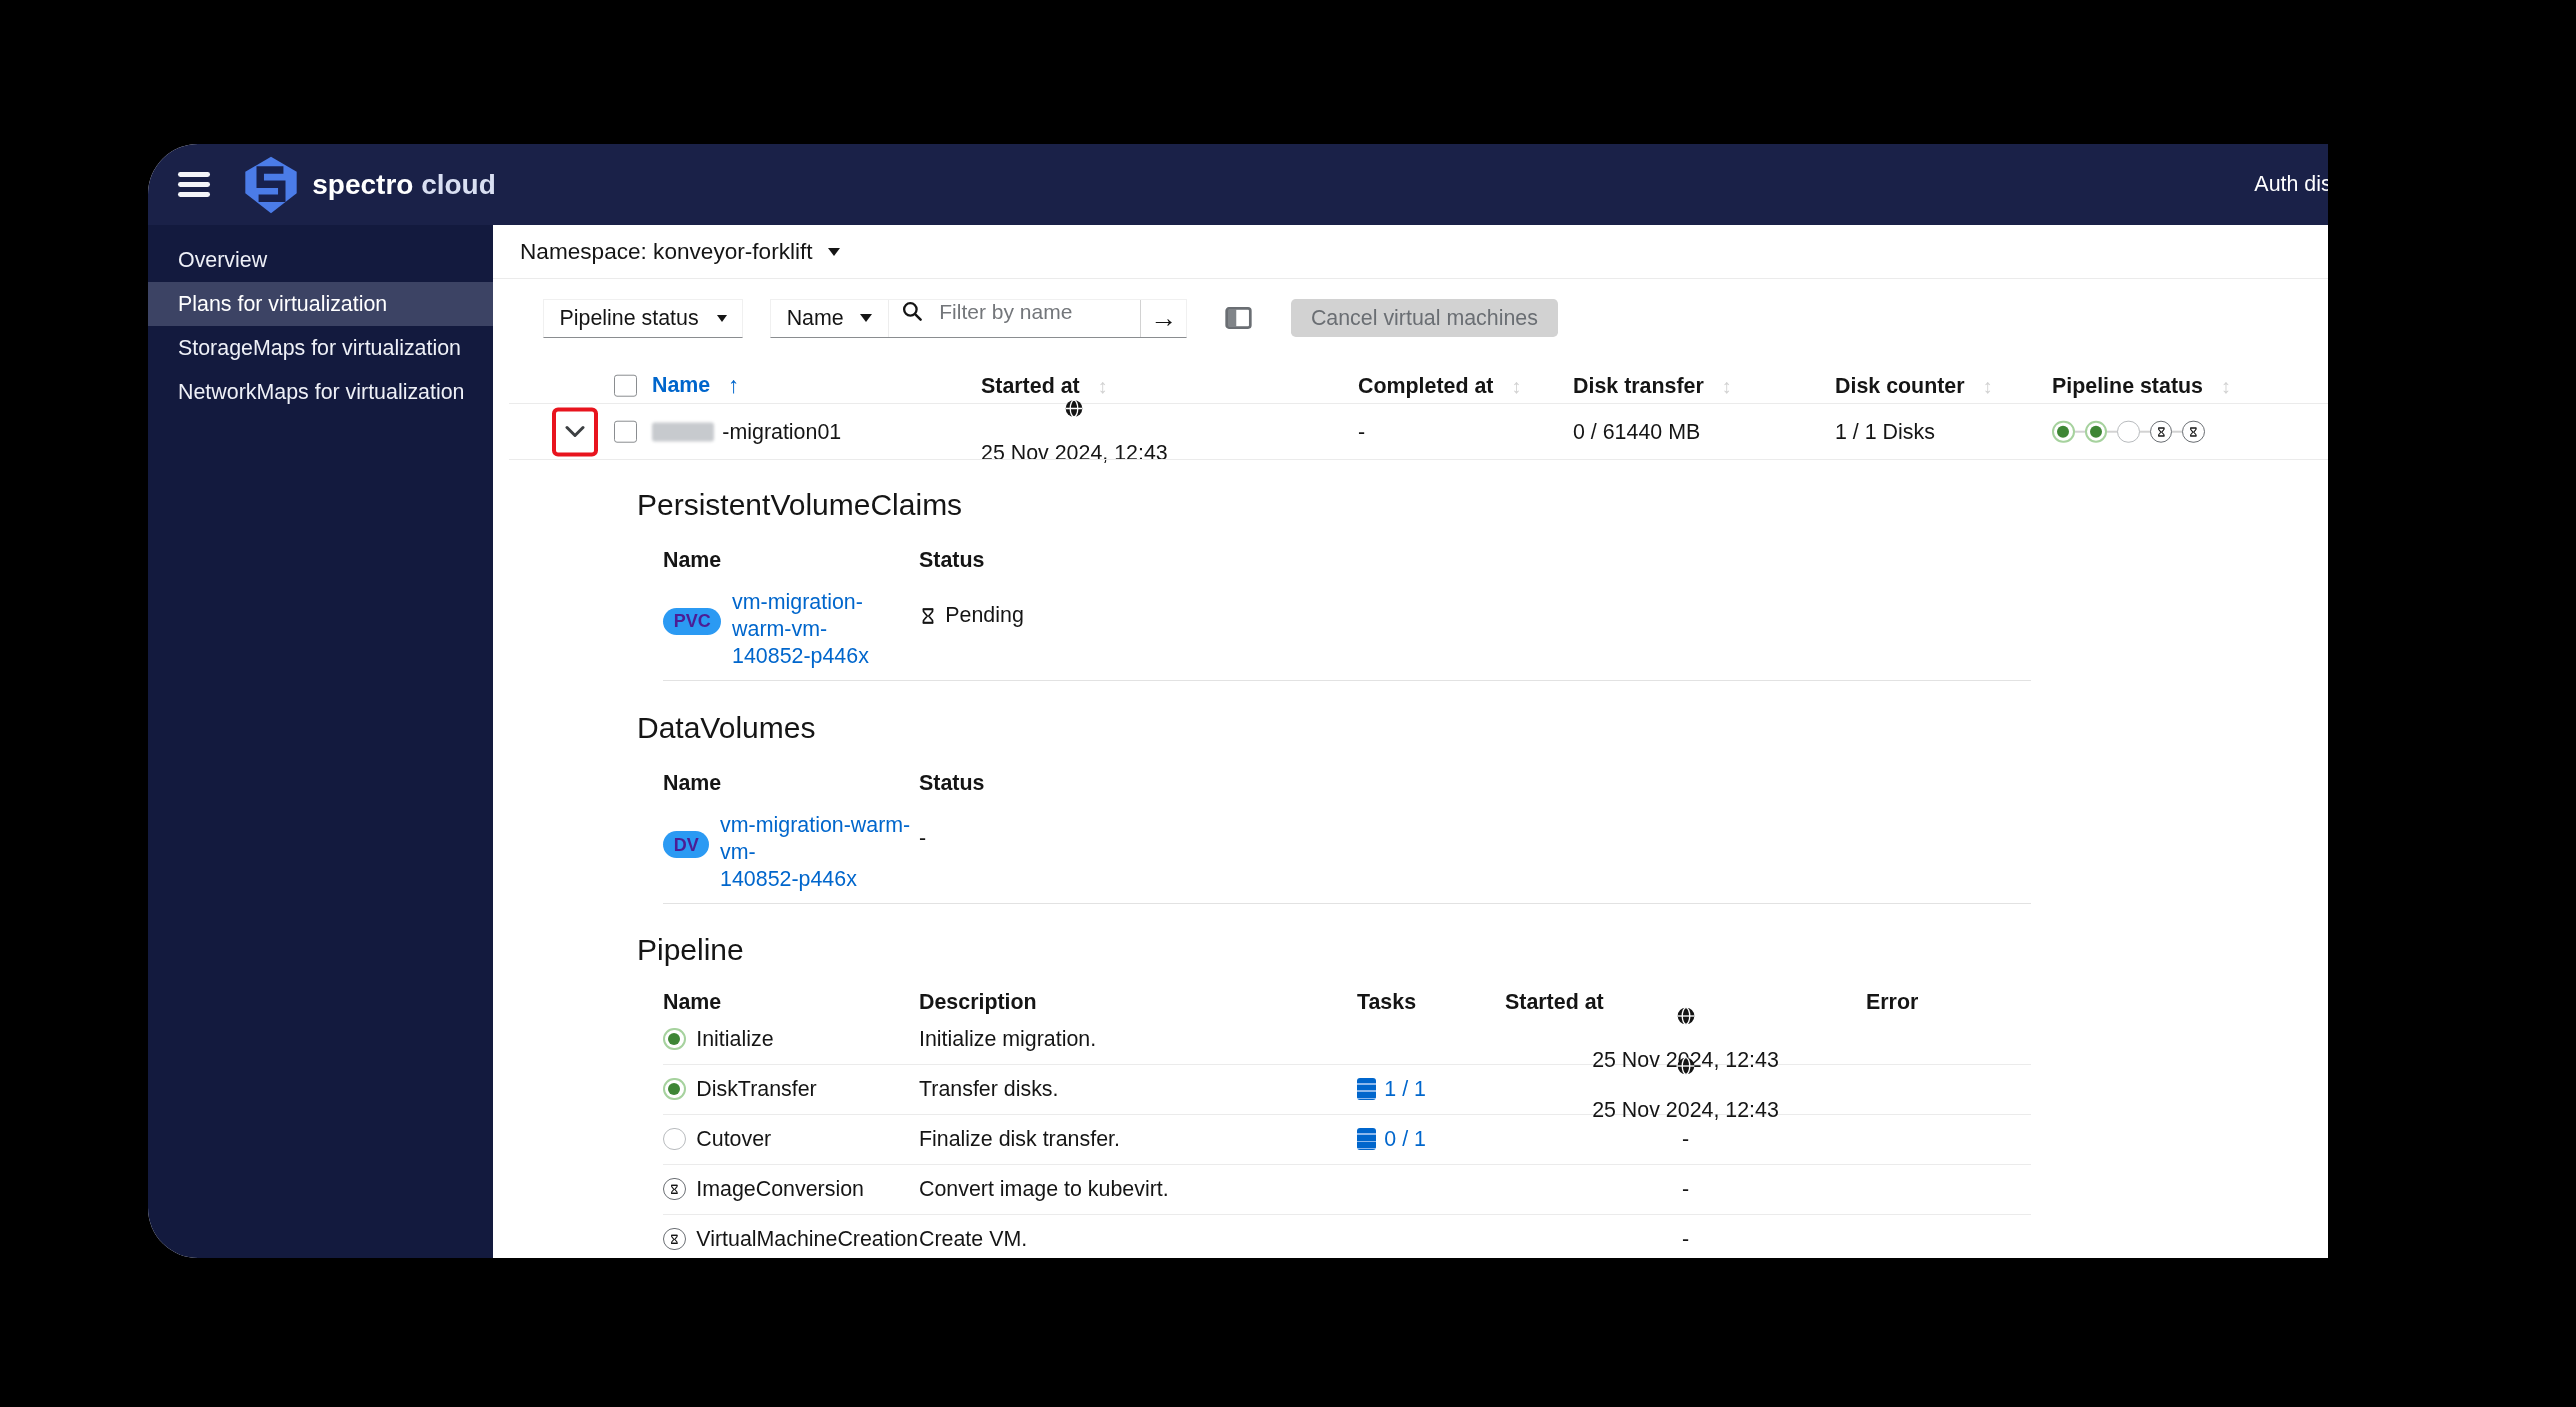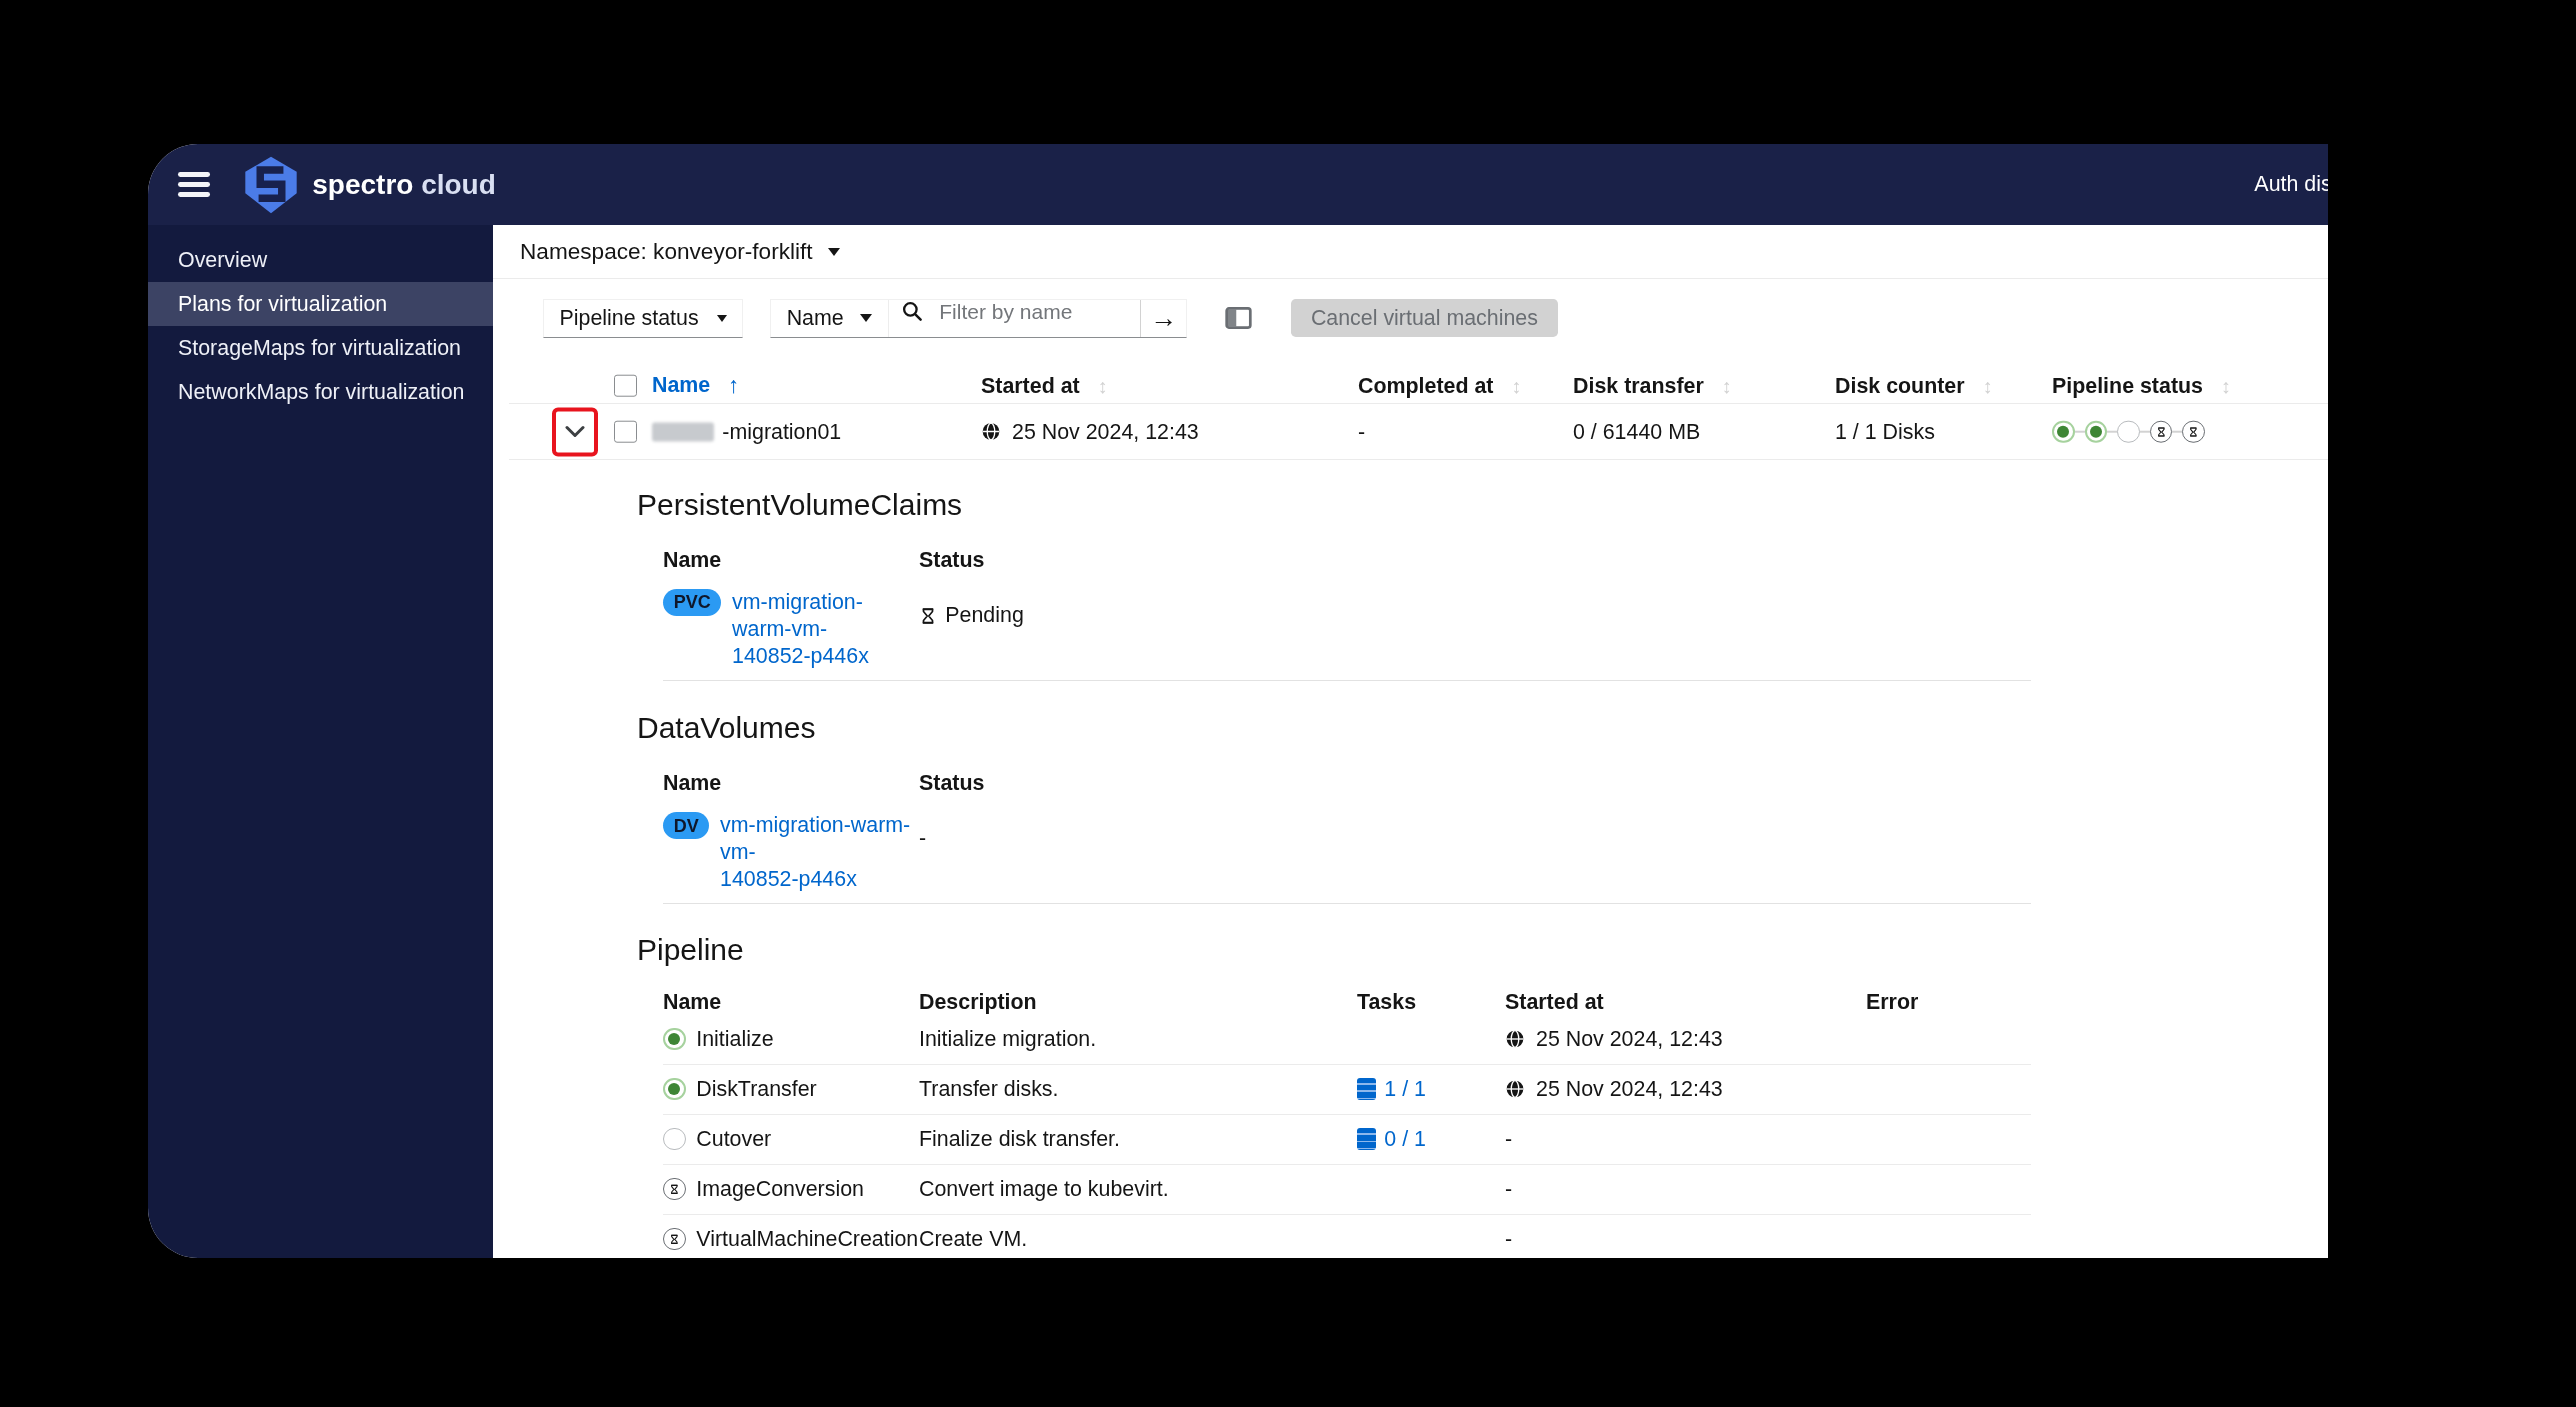--- a/index.html
+++ b/index.html
@@ -84,37 +84,37 @@
 
   
   .details{ padding:28.5px 0 0 144px; }
   .sec-title{ font-size:30px; font-weight:400; color:#151515; }
   .mt-pvc{ margin-top:0; } .mt-dv{ margin-top:30px; } .mt-pl{ margin-top:28.5px; }
   .dtable{ margin-left:26px; }
   .dhead{ display:flex; margin-top:26px; font-size:21.4px; font-weight:700; }
   .dcol1{ width:256px; flex:none; }
   .drow{ display:flex; margin-top:15.5px; align-items:flex-start; }
   .res-name{ display:flex; align-items:flex-start; gap:10.7px; width:256px; flex:none; }
-  .badge{ background:#2b9af3; color:#0f172a; font-size:18px; font-weight:700; padding:4.8px 10.7px;
-          border-radius:594px; line-height:1; margin-top:0; }
+  .badge{ background:#2b9af3; color:#4c1d95; font-size:18px; font-weight:700; padding:4.8px 10.7px;
+          border-radius:594px; line-height:1; margin-top:19px; }
   .res-link{ font-size:21.4px; color:#0066cc; line-height:27px; cursor:pointer; }
   .res-status{ display:flex; align-items:center; gap:8.3px; font-size:21.4px; min-height:54px; }
   .pvc-row{ min-height:54px; }
   .divider{ width:1368px; border-bottom:1.2px solid #e2e2e2; margin-top:10.7px; }
 
   .phead{ display:flex; width:1368px; margin-left:26px; margin-top:22.6px; font-size:21.4px; font-weight:700; }
   .pc-name{ width:256px; flex:none; } .pc-desc{ width:438px; flex:none; }
   .pc-tasks{ width:148px; flex:none; } .pc-start{ width:361px; flex:none; } .pc-err{ flex:1; }
   #pipeline-rows{ margin-left:26px; width:1368px; }
   .prow{ display:flex; align-items:center; height:50px; border-bottom:1.2px solid #ebebeb; font-size:21.4px; }
   .pcell{ display:flex; align-items:center; gap:10.7px; }
   .tasks-link{ color:#0066cc; cursor:pointer; display:flex; align-items:center; gap:8.3px; }
   .vmicon{ width:19px; height:22.6px; border-radius:3px; flex:none;
            background:repeating-linear-gradient(#0066cc 0 5.4px, #8cb8ec 5.4px 7.1px); }
-  .datecell{ display:flex; align-items:center; gap:11px; }
+  .datecell{ display:flex; align-items:center; gap:22px;flex-direction:column; }
 
   .vscroll{ position:absolute; right:4.8px; top:283px; width:9px; height:740px;
             background:#c9c9c9; border-radius:4.8px; cursor:pointer; }
 </style>
 </head>
 <body>
 
 <div id="stage">
   <div class="app">
 

